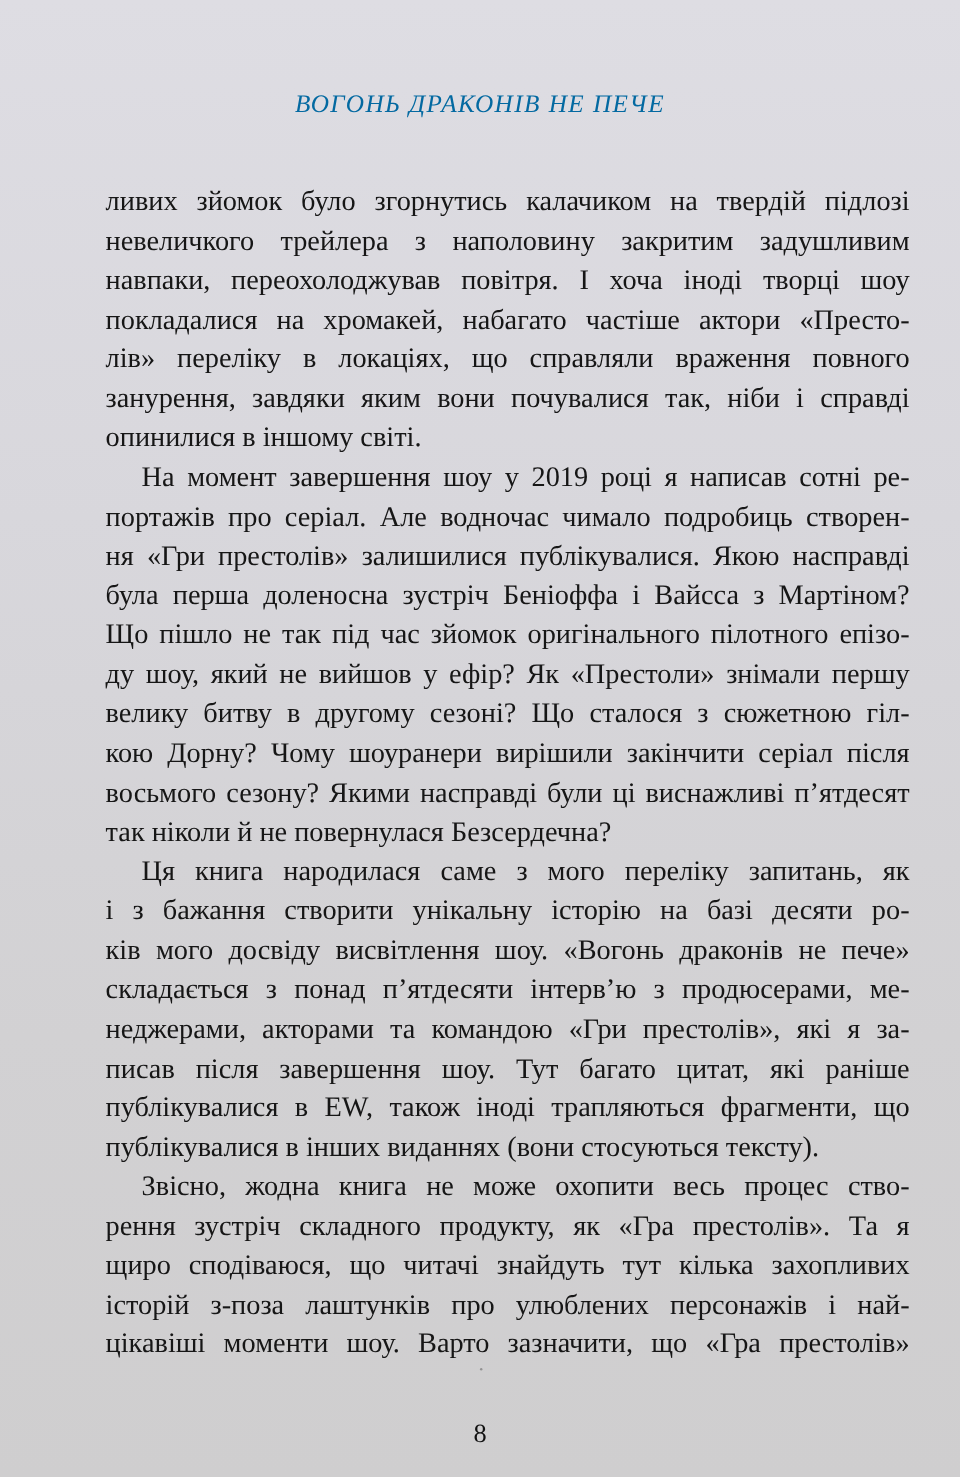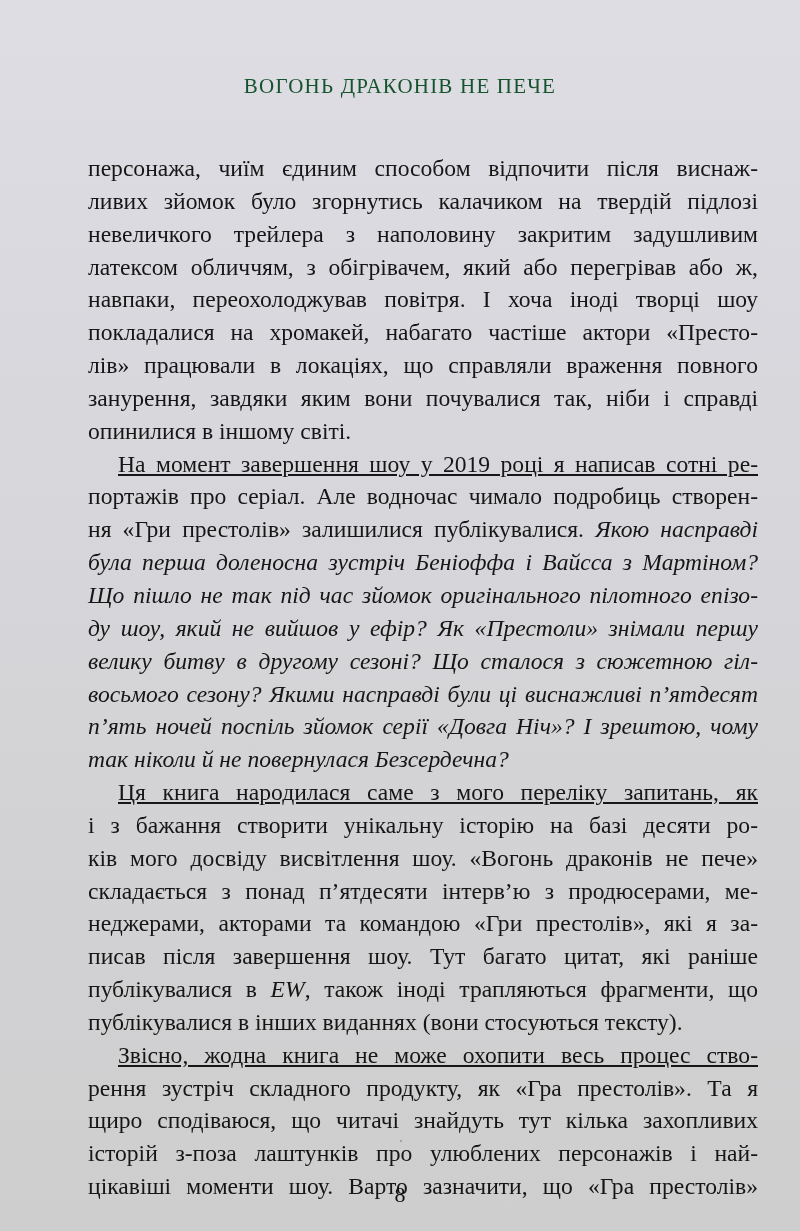--- a/index.html
+++ b/index.html
@@ -13,40 +13,41 @@
     color: #161616;
   }
   .page { position: absolute; inset: 0; }
   .running-head {
     position: absolute;
     top: 74px;
     left: 0; right: 0;
     text-align: center;
     font-size: 21px;
     letter-spacing: 1.2px;
-    color: #14532d;
+    color: #0369a1;
+    font-style: italic;
   }
   .body-text {
     position: absolute;
     top: 152px;
     left: 88px;
     width: 670px;
   }
   .line {
     display: block;
     height: 32.85px;
     line-height: 32.85px;
     font-size: 23.6px;
     white-space: nowrap;
     text-align: justify;
     text-align-last: justify;
   }
   .line.last { text-align-last: left; }
-  .line.indent { padding-left: 30px; text-decoration: underline; }
-  .line i, .it { font-style: italic; }
+  .line.indent { padding-left: 30px; }
+  .line i, .it { }
   .page-number {
     position: absolute;
     top: 1182px;
     left: 0; right: 0;
     text-align: center;
     font-size: 22px;
     color: #111;
   }
   .speck {
     position: absolute;
@@ -57,40 +58,38 @@
   }
 </style>
 </head>
 <body>
 
 <div class="page">
   <div class="running-head">ВОГОНЬ ДРАКОНІВ НЕ ПЕЧЕ</div>
 
   <div class="body-text" id="body-text">
       <div>
-        <span class="line"><span>персонажа, чиїм єдиним способом відпочити після виснаж-</span></span>
         <span class="line"><span>ливих зйомок було згорнутись калачиком на твердій підлозі</span></span>
         <span class="line"><span>невеличкого трейлера з наполовину закритим задушливим</span></span>
-        <span class="line"><span>латексом обличчям, з обігрівачем, який або перегрівав або ж,</span></span>
         <span class="line"><span>навпаки, переохолоджував повітря. І хоча іноді творці шоу</span></span>
         <span class="line"><span>покладалися на хромакей, набагато частіше актори «Престо-</span></span>
-        <span class="line"><span>лів» працювали в локаціях, що справляли враження повного</span></span>
+        <span class="line"><span>лів» переліку в локаціях, що справляли враження повного</span></span>
         <span class="line"><span>занурення, завдяки яким вони почувалися так, ніби і справді</span></span>
         <span class="line last"><span>опинилися в іншому світі.</span></span>
       </div>
       <div>
         <span class="line indent"><span>На момент завершення шоу у 2019 році я написав сотні ре-</span></span>
         <span class="line"><span>портажів про серіал. Але водночас чимало подробиць створен-</span></span>
         <span class="line"><span>ня «Гри престолів» залишилися публікувалися. </span><span class="it">Якою насправді</span></span>
         <span class="line"><span class="it">була перша доленосна зустріч Беніоффа і Вайсса з Мартіном?</span></span>
         <span class="line"><span class="it">Що пішло не так під час зйомок оригінального пілотного епізо-</span></span>
         <span class="line"><span class="it">ду шоу, який не вийшов у ефір? Як «Престоли» знімали першу</span></span>
         <span class="line"><span class="it">велику битву в другому сезоні? Що сталося з сюжетною гіл-</span></span>
+        <span class="line"><span class="it">кою Дорну? Чому шоуранери вирішили закінчити серіал після</span></span>
         <span class="line"><span class="it">восьмого сезону? Якими насправді були ці виснажливі п’ятдесят</span></span>
-        <span class="line"><span class="it">п’ять ночей поспіль зйомок серії «Довга Ніч»? І зрештою, чому</span></span>
         <span class="line last"><span class="it">так ніколи й не повернулася Безсердечна?</span></span>
       </div>
       <div>
         <span class="line indent"><span>Ця книга народилася саме з мого переліку запитань, як</span></span>
         <span class="line"><span>і з бажання створити унікальну історію на базі десяти ро-</span></span>
         <span class="line"><span>ків мого досвіду висвітлення шоу. «Вогонь драконів не пече»</span></span>
         <span class="line"><span>складається з понад п’ятдесяти інтерв’ю з продюсерами, ме-</span></span>
         <span class="line"><span>неджерами, акторами та командою «Гри престолів», які я за-</span></span>
         <span class="line"><span>писав після завершення шоу. Тут багато цитат, які раніше</span></span>
         <span class="line"><span>публікувалися в </span><span class="it">EW</span><span>, також іноді трапляються фрагменти, що</span></span>

